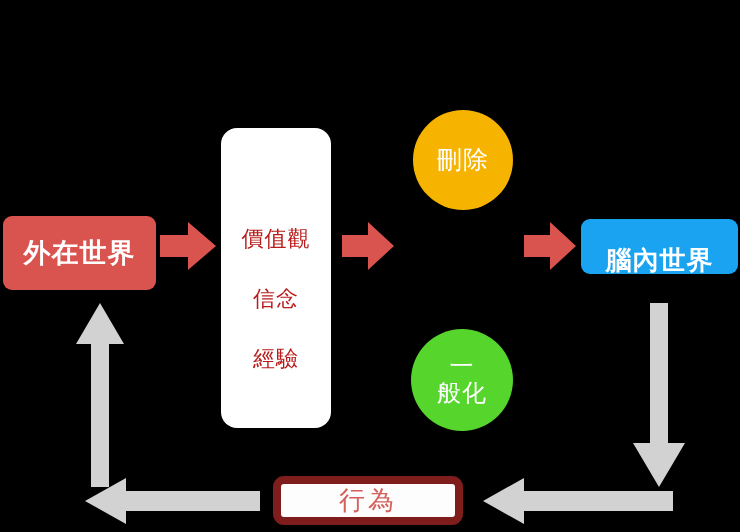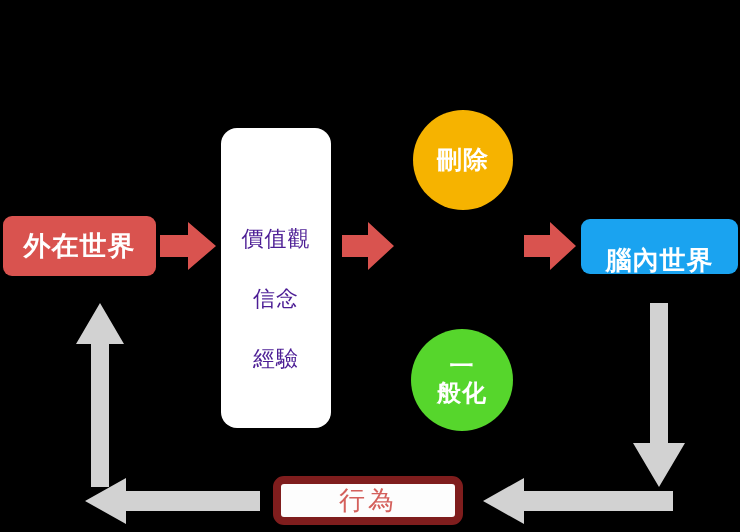--- a/index.html
+++ b/index.html
@@ -29,21 +29,21 @@
     display: flex;
     align-items: center;
     justify-content: center;
     box-sizing: border-box;
   }
 
   #ext-world {
     left: 3px;
     top: 216px;
     width: 153px;
-    height: 60px;
+    height: 74px;
     background: #d9534f;
     border-radius: 9px;
   }
   #ext-world .node-label {
     color: #ffffff;
     font-size: 27px;
     font-weight: 700;
     letter-spacing: 1px;
   }
 
@@ -69,21 +69,21 @@
     width: 110px;
     height: 300px;
     background: #ffffff;
     border-radius: 16px;
     flex-direction: column;
     justify-content: center;
     gap: 30px;
     padding-top: 42px;
   }
   #filter-box .filter-line {
-    color: #4c1d95;
+    color: #b91c1c;
     font-size: 22px;
     font-weight: 500;
     text-align: left;
     letter-spacing: 1px;
     font-family: Liberation Mono, monospace;
   }
 
   #behavior {
     left: 273px;
     top: 476px;
@@ -104,21 +104,21 @@
   .circle-node {
     position: absolute;
     border-radius: 50%;
     display: flex;
     align-items: center;
     justify-content: center;
   }
   .circle-node .node-label {
     color: #ffffff;
     font-size: 25px;
-    font-weight: 700;
+    font-weight: 400;
     letter-spacing: 1px;
   }
   #c-delete {
     left: 413px;
     top: 110px;
     width: 100px;
     height: 100px;
     background: #f6b300;
   }
   #c-distort {

